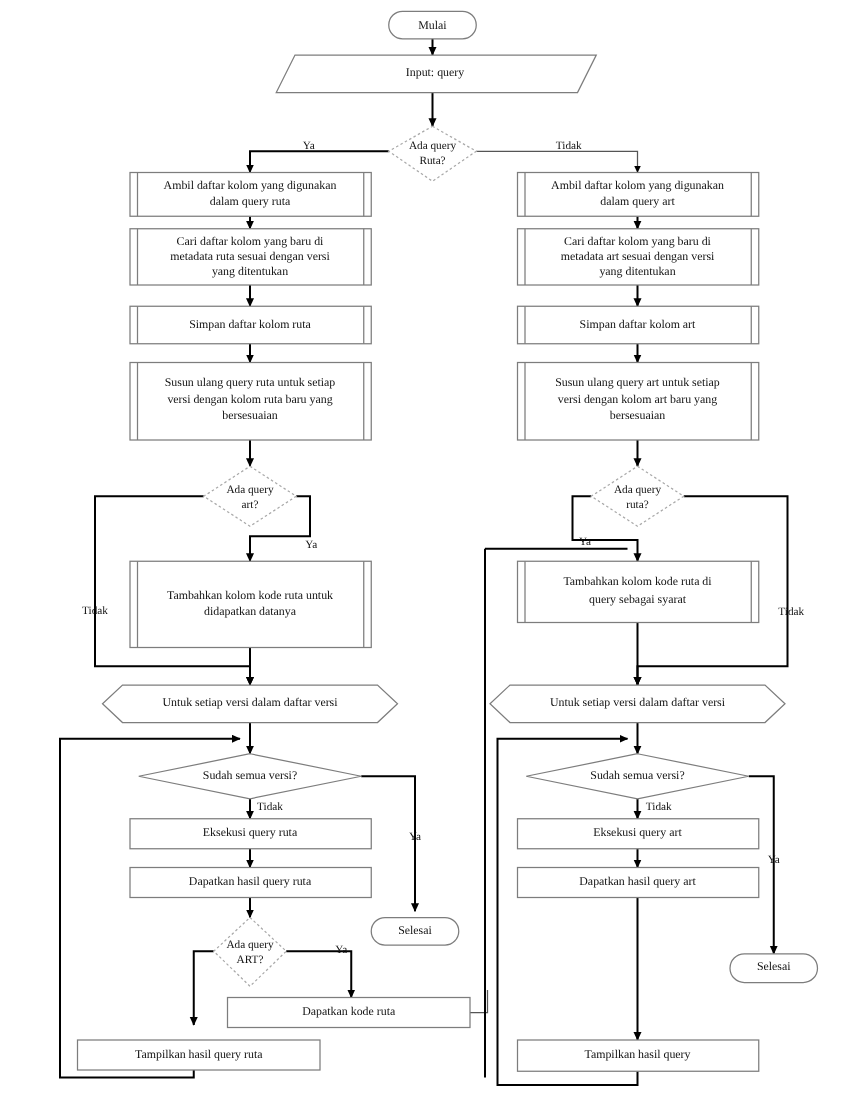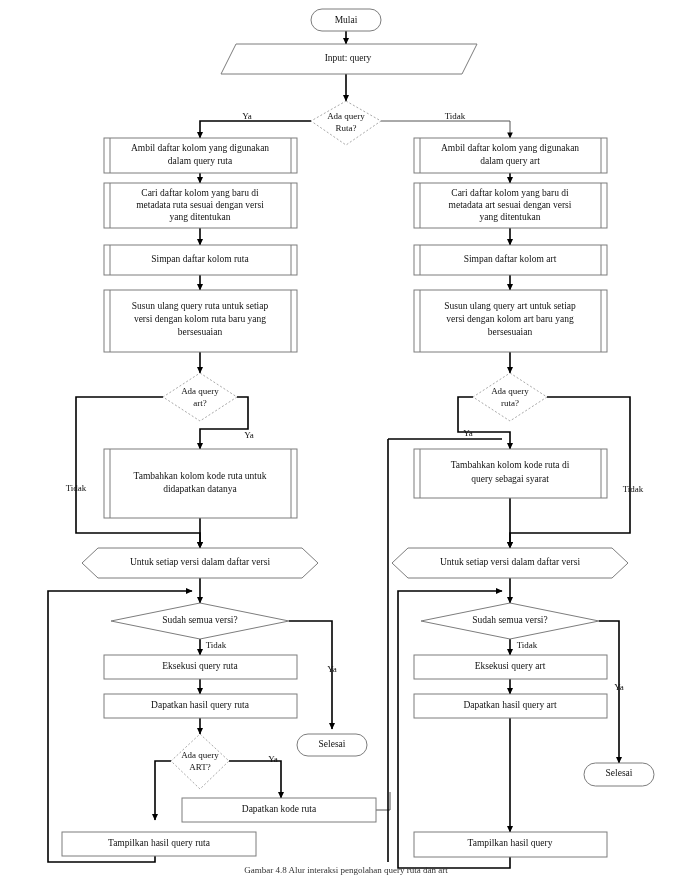--- a/index.html
+++ b/index.html
@@ -321,14 +321,13 @@
       <rect class="shp" x="584" y="763" width="70" height="23" rx="11.5" ry="11.5"></rect>
       <text class="lbl" x="619" y="774">Selesai</text>
     </g>
 
     <g>
       <rect class="shp" x="414" y="832" width="193" height="25"></rect>
       <text class="lbl" x="510" y="844">Tampilkan hasil query</text>
     </g>
   </svg>
 
-  <div class="caption">Gambar 4.8  Alur interaksi pengolahan query ruta dan art</div>
 </div>
 
 </body></html>

